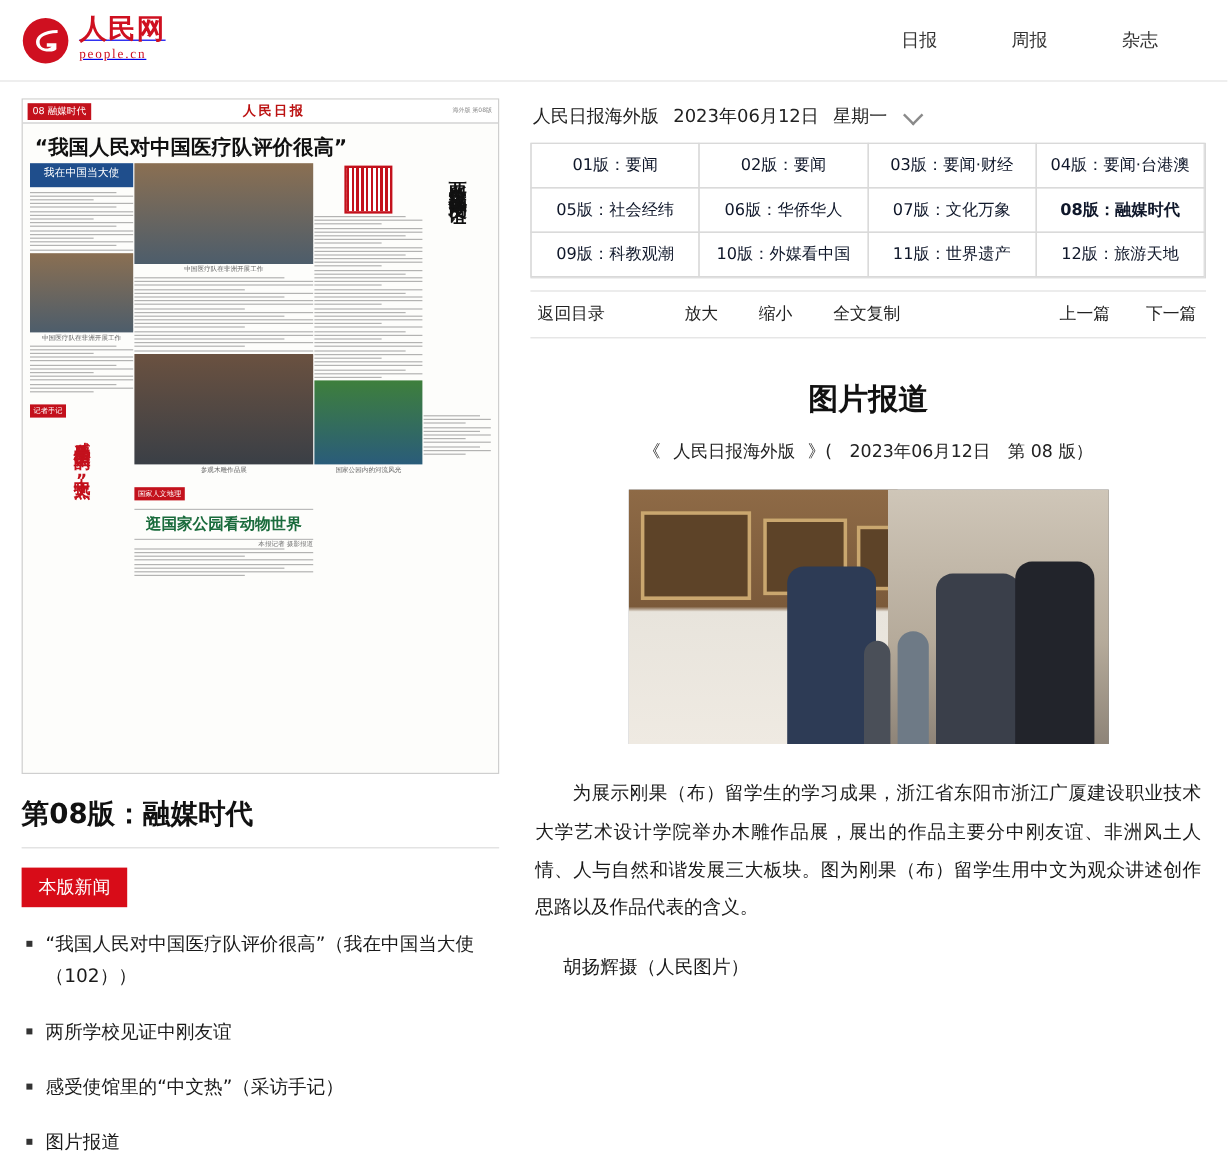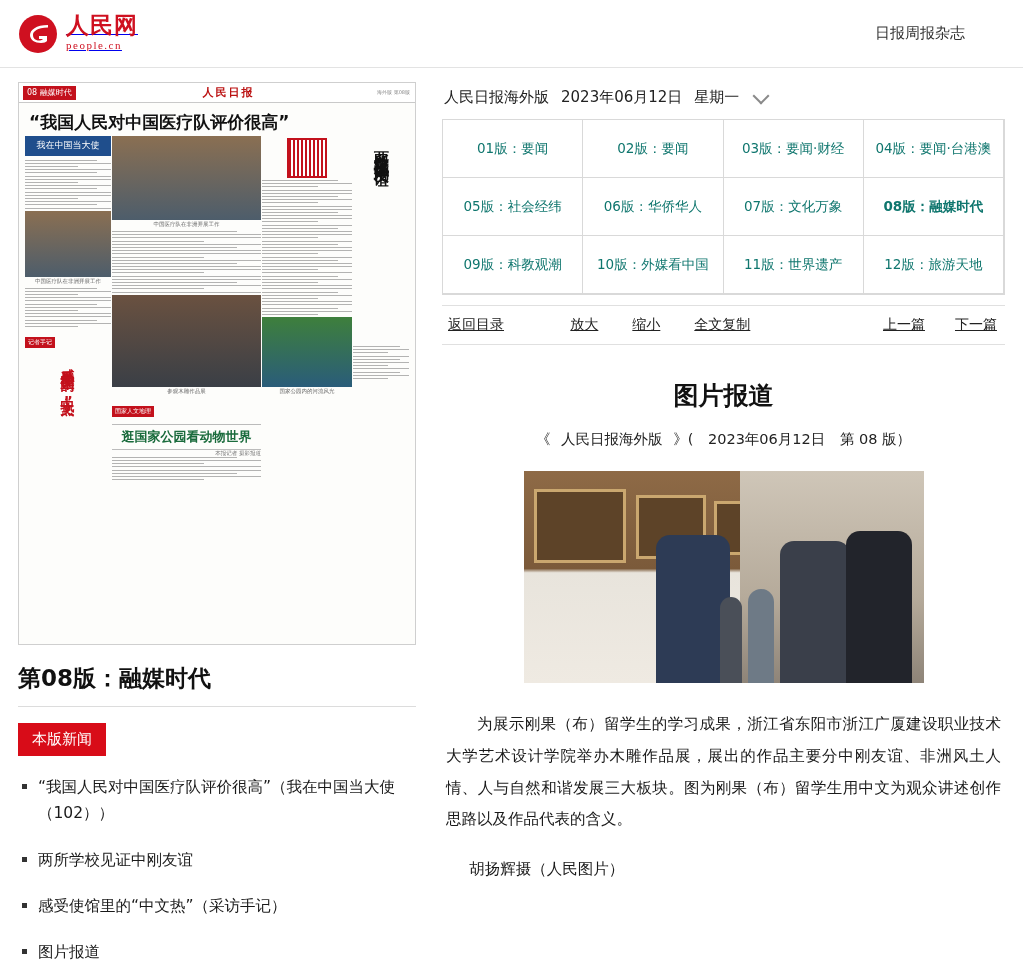--- a/index.html
+++ b/index.html
@@ -38,20 +38,21 @@
   .logo-en {
     font-size: 11px;
     color: #cf1020;
     letter-spacing: 1.5px;
     margin-top: 3px;
     font-family: "Liberation Serif", serif;
   }
   .top-nav {
     margin-left: auto;
     display: flex;
+    gap: 62px;
     padding-right: 40px;
   }
   .top-nav a {
     font-size: 15px;
     color: #333;
     text-decoration: none;
   }
 
   
   .content {
@@ -245,42 +246,42 @@
   }
   .page-grid {
     display: grid;
     grid-template-columns: repeat(4, 1fr);
     border: 1px solid #d9d9d9;
     background: #fff;
   }
   .page-cell {
     border: 1px solid #d9d9d9;
     margin: -1px 0 0 -1px;
-    height: 59px;
+    height: 38px;
     display: flex;
     align-items: center;
     justify-content: center;
     font-size: 13.5px;
-    color: #0f766e;
+    color: #0f172a;
     cursor: pointer;
     font-family: "DejaVu Sans", sans-serif;
   }
   .page-cell.active { font-weight: bold; }
   .tool-bar {
     margin-top: 10px;
     border-top: 1px solid #e0e0e0;
     border-bottom: 1px solid #e0e0e0;
     height: 40px;
     display: flex;
     align-items: center;
     font-size: 14px;
     color: #222;
     font-family: "DejaVu Sans", sans-serif;
   }
-  .tool-bar .grp { display: flex; align-items: flex-start; gap: 34px; text-decoration: underline; }
+  .tool-bar .grp { display: flex; align-items: flex-start; gap: 34px; }
   .tool-bar .left { padding-left: 6px; }
   .tool-bar .mid { margin: 0 auto; }
   .tool-bar .right { margin-left: auto; padding-right: 8px; gap: 30px; }
   .tool-bar a { color: #222; text-decoration: none; cursor: pointer; }
 
   .article-title {
     text-align: center;
     font-size: 25px;
     font-weight: bold;
     margin: 34px 0 18px;

